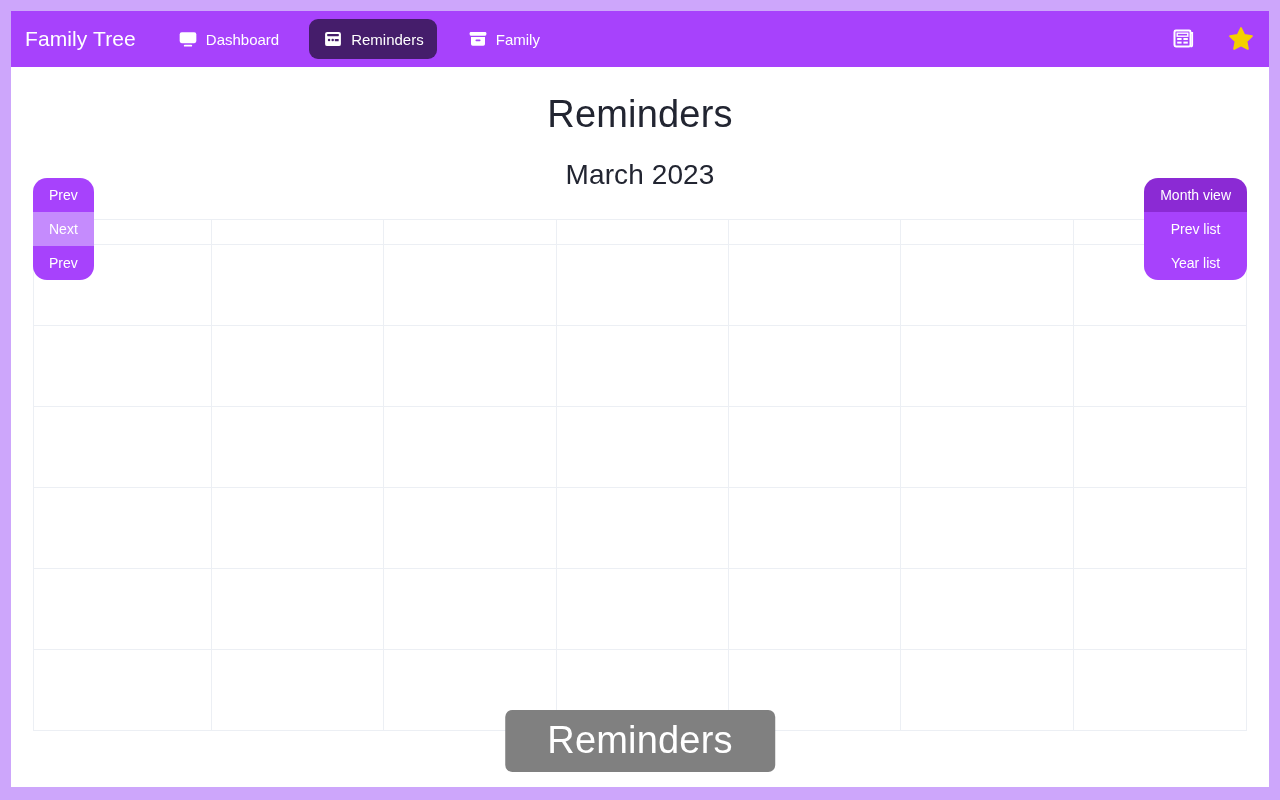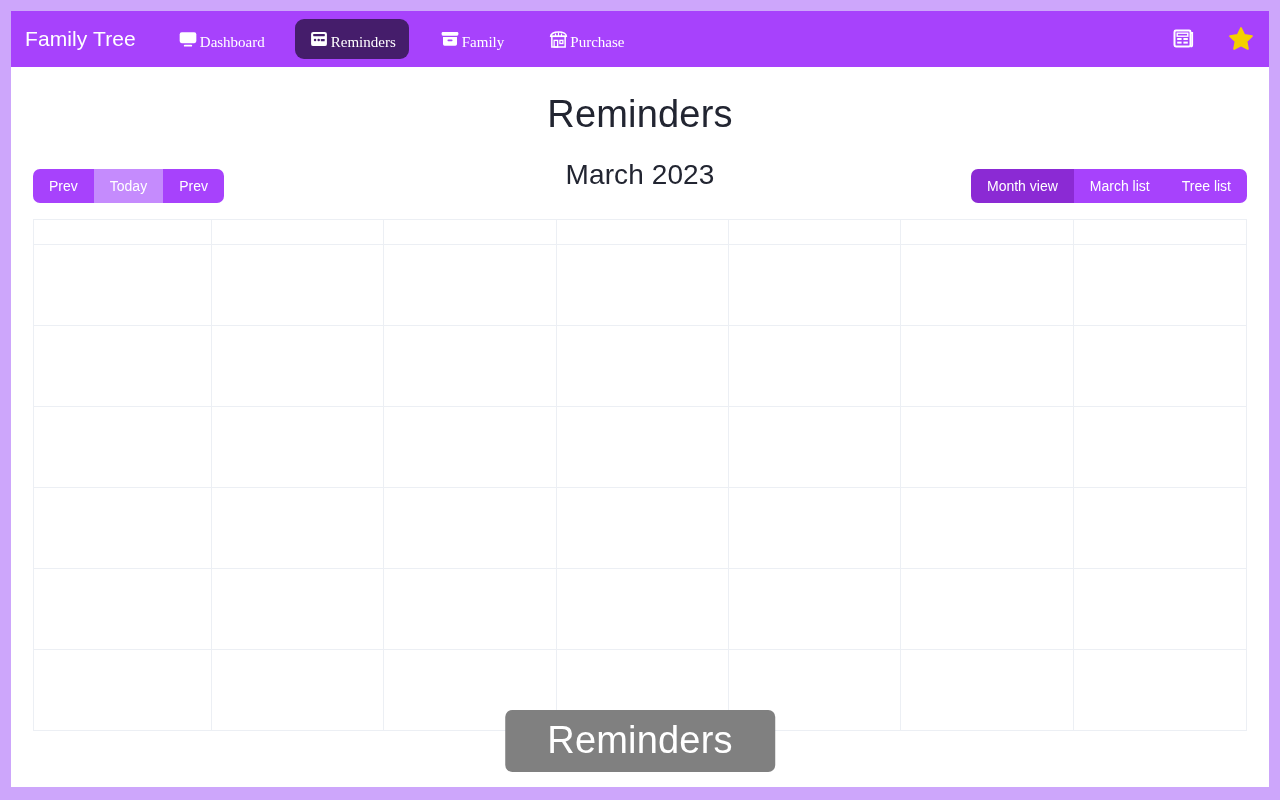--- a/index.html
+++ b/index.html
@@ -45,31 +45,30 @@
   }
 
   .nav-items {
     display: flex;
     align-items: center;
     gap: 0px;
   }
 
   .nav-item {
     display: flex;
-    align-items: flex-end;
-    gap: 1px;
+    align-items: center;
+    gap: 7px;
     padding: 9px 13px;
     border-radius: 9px;
     color: #ffffff;
     font-size: 15px;
     font-weight: 400;
     white-space: nowrap;
     cursor: pointer;
     margin-right: 17px;
-    font-family: Liberation Serif, serif;
   }
 
   .nav-item.active {
     background: #451d6b;
   }
 
   .nav-label { line-height: 1; }
 
   .nav-icon {
     display: inline-flex;
@@ -129,23 +128,24 @@
     text-align: center;
     font-size: 28px;
     font-weight: 500;
     color: #222531;
     letter-spacing: 0.1px;
   }
 
   .btn-group {
     position: absolute;
     display: flex;
-    border-radius: 7px;
+    border-radius: 14px;
     overflow: hidden;
-    top: 18px;
+    top: 27px;
+    flex-direction: column;
   }
   .btn-group.left  { left: 11px; }
   .btn-group.right { right: 11px; }
 
   .btn {
     border: none;
     color: #ffffff;
     font-family: inherit;
     font-size: 14px;
     padding: 9px 16px;
@@ -237,33 +237,20 @@
         <span class="nav-icon">
           <svg width="20" height="20" viewBox="0 0 24 24">
             <rect x="2" y="3.6" width="20" height="4.4" rx="1.4" fill="#ffffff"></rect>
             <path d="M3.6 9.6 h16.8 v8.4 a2 2 0 0 1 -2 2 H5.6 a2 2 0 0 1 -2 -2 Z" fill="#ffffff"></path>
             <rect x="9" y="12.6" width="6" height="2" rx="0.9" fill="#a742fc"></rect>
           </svg>
         </span>
         <span class="nav-label">Family</span>
       </div>
 
-      <div class="nav-item">
-        <span class="nav-icon">
-          <svg width="21" height="21" viewBox="0 0 24 24">
-            <path d="M3 8.4 C3 5.6 6.6 3.4 12 3.4 C17.4 3.4 21 5.6 21 8.4 Z" fill="none" stroke="#ffffff" stroke-width="1.7"></path>
-            <path d="M3 8.4 h18" stroke="#ffffff" stroke-width="1.7"></path>
-            <path d="M4.4 9 v11.6 h15.2 V9" fill="none" stroke="#ffffff" stroke-width="1.7"></path>
-            <rect x="7" y="13" width="4" height="7.6" fill="none" stroke="#ffffff" stroke-width="1.5"></rect>
-            <rect x="13.6" y="13" width="3.4" height="3.6" fill="none" stroke="#ffffff" stroke-width="1.5"></rect>
-            <path d="M8.6 5 v3.4 M12 4 v4.4 M15.4 5 v3.4" stroke="#ffffff" stroke-width="1.3"></path>
-          </svg>
-        </span>
-        <span class="nav-label">Purchase</span>
-      </div>
 
     </div>
 
     <div class="nav-right">
       <span class="icon-btn">
         <svg width="26" height="26" viewBox="0 0 26 26">
           <rect x="4.5" y="4.5" width="16" height="16" rx="1.4" fill="none" stroke="#ffffff" stroke-width="2"></rect>
           <path d="M20.6 7 h1.6 v12 a1.6 1.6 0 0 1 -1.6 1.6" fill="none" stroke="#ffffff" stroke-width="1.8"></path>
           <rect x="7.2" y="7.2" width="10.6" height="3" fill="none" stroke="#ffffff" stroke-width="1.4"></rect>
           <rect x="7.2" y="12" width="4.4" height="2" fill="#ffffff"></rect>
@@ -282,30 +269,30 @@
   </div>
 
   <div class="main">
 
     <div class="page-title">Reminders</div>
 
     <div class="toolbar">
 
       <div class="btn-group left">
         <button class="btn">Prev</button>
-        <button class="btn muted">Today</button>
+        <button class="btn muted">Next</button>
         <button class="btn">Prev</button>
       </div>
 
       <div class="month-label">March 2023</div>
 
       <div class="btn-group right">
         <button class="btn selected">Month view</button>
-        <button class="btn">March list</button>
-        <button class="btn">Tree list</button>
+        <button class="btn">Prev list</button>
+        <button class="btn">Year list</button>
       </div>
 
     </div>
 
     <div class="calendar">
 
       <div class="cal-row cal-head-row">
         <div class="cal-cell"></div>
         <div class="cal-cell"></div>
         <div class="cal-cell"></div>

